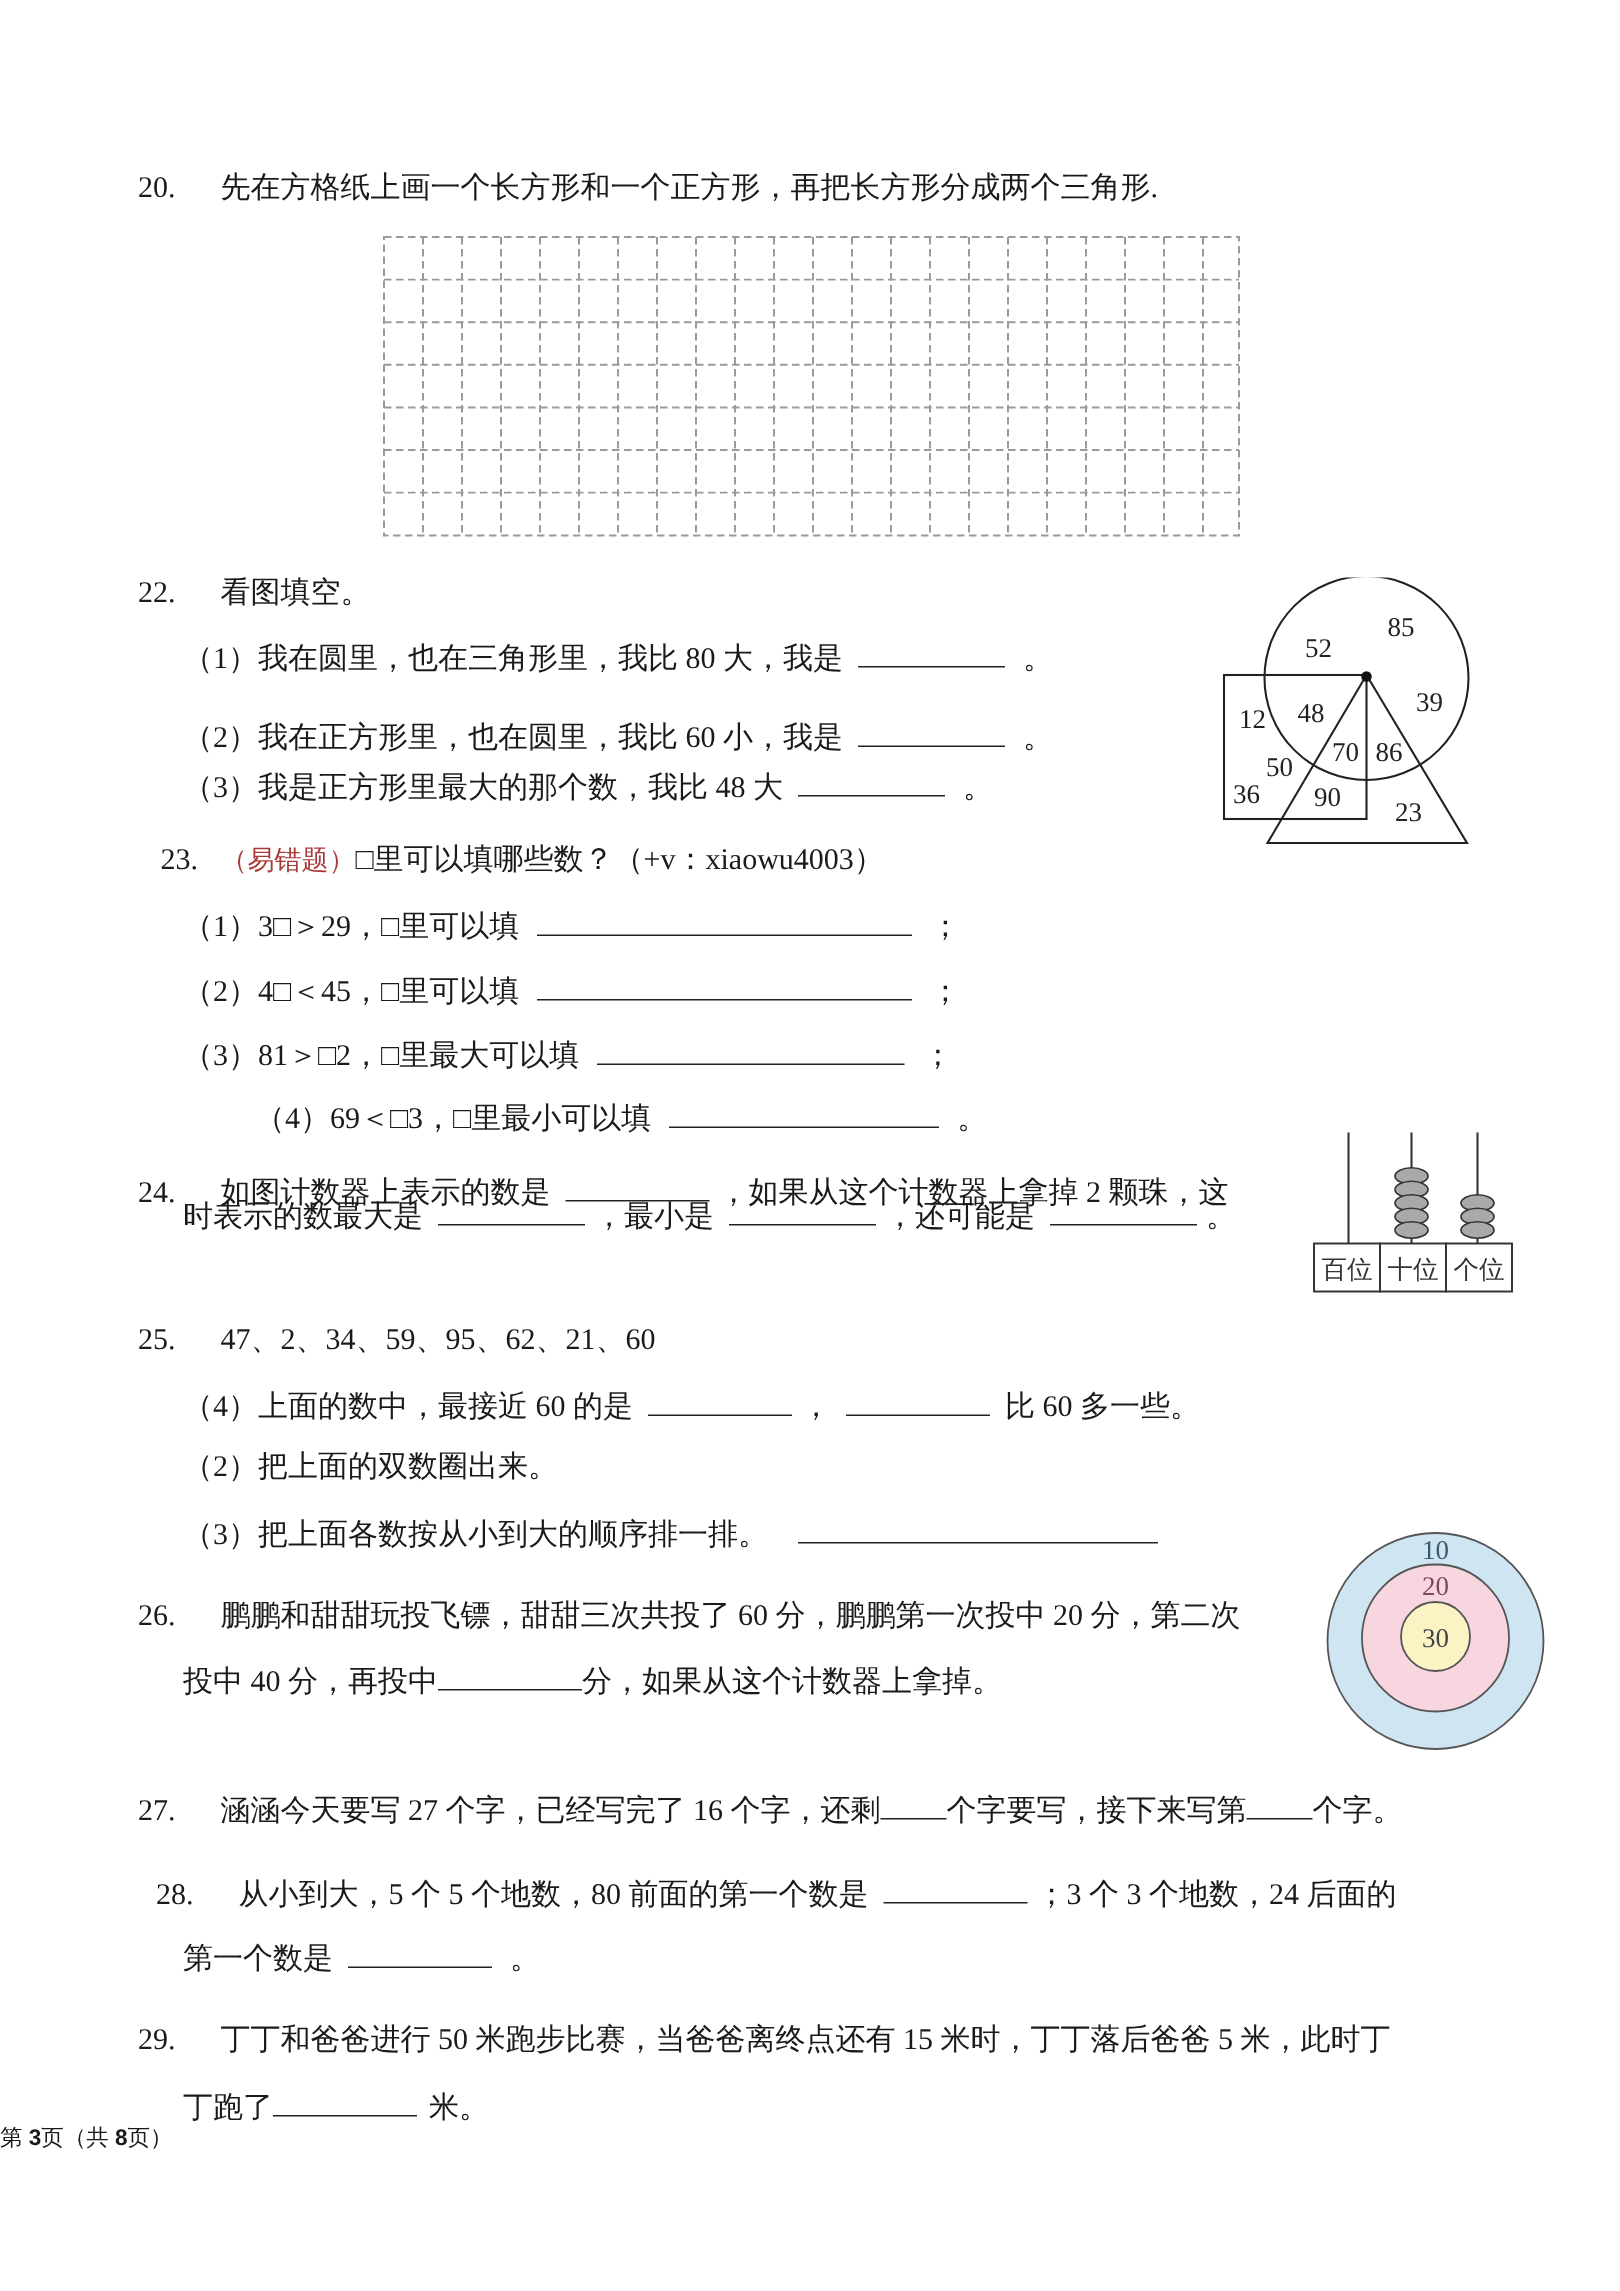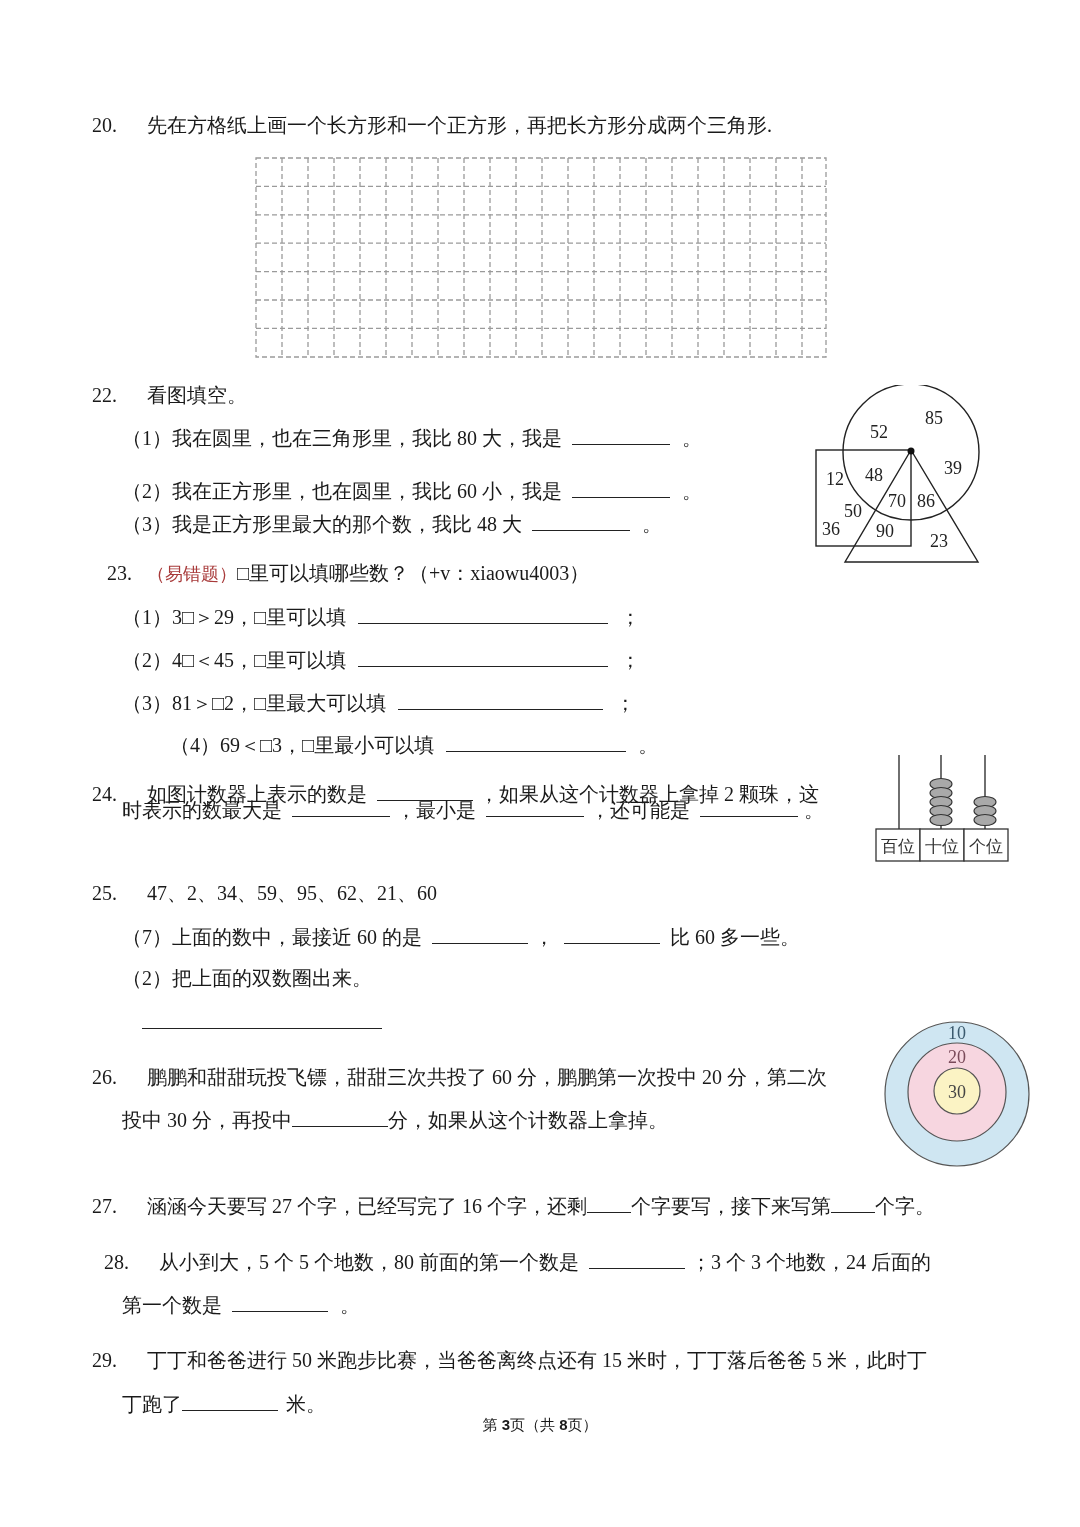--- a/index.html
+++ b/index.html
@@ -5,21 +5,21 @@
   html, body { margin: 0; padding: 0; background: #ffffff; }
   body {
     width: 1080px; height: 1527px; position: relative; overflow: hidden;
     font-family: "Liberation Serif", "DejaVu Serif", serif;
     color: #1a1a1a; font-size: 20px;
   }
   .line { position: absolute; white-space: nowrap; line-height: 26px; }
   .qnum { display: inline-block; width: 55px; }
   .blank { display: inline-block; border-bottom: 1.5px solid #222; height: 20px; vertical-align: baseline; margin: 0 6px; }
   .red { color: #a83a3a; }
-  .footer { position: absolute; left: 0; width: 1080px; top: 1416px; text-align: center; font-size: 15px; font-family: "Liberation Sans", "DejaVu Sans", sans-serif; }
+  .footer { position: absolute; left: 0; width: 1080px; top: 1416px; font-size: 15px; font-family: "Liberation Sans", "DejaVu Sans", sans-serif; }
   .footer b { font-weight: bold; }
   .grid { position: absolute; left: 255px; top: 157px; }
   .fig { position: absolute; }
   svg text { font-family: "Liberation Serif", "DejaVu Serif", serif; }
 </style>
 </head>
 <body>
 
 <div class="line" style="left:92px; top:112px;">
   <span class="qnum">20.</span><span>先在方格纸上画一个长方形和一个正方形，再把长方形分成两个三角形.</span>
@@ -146,34 +146,34 @@
       <text x="72" y="102">十位</text>
       <text x="116" y="102">个位</text>
     </g>
   </svg>
 </div>
 
 <div class="line" style="left:92px; top:880px;">
   <span class="qnum" style="width:55px">25.</span><span>47、2、34、59、95、62、21、60</span>
 </div>
 <div class="line" style="left:122px; top:923px;">
-  <span>（7）上面的数中，最接近 60 的是</span><span class="blank" style="width:96px; margin-left:10px;"></span><span>，</span><span class="blank" style="width:96px; margin-left:10px;"></span><span style="margin-left:4px">比 60 多一些。</span>
+  <span>（4）上面的数中，最接近 60 的是</span><span class="blank" style="width:96px; margin-left:10px;"></span><span>，</span><span class="blank" style="width:96px; margin-left:10px;"></span><span style="margin-left:4px">比 60 多一些。</span>
 </div>
 <div class="line" style="left:122px; top:965px;">
   <span>（2）把上面的双数圈出来。</span>
 </div>
 <div class="line" style="left:122px; top:1008px;">
-  <span class="blank" style="width:240px; margin-left:20px;"></span>
+  <span>（3）把上面各数按从小到大的顺序排一排。</span><span class="blank" style="width:240px; margin-left:20px;"></span>
 </div>
 
 <div class="line" style="left:92px; top:1064px;">
   <span class="qnum">26.</span><span>鹏鹏和甜甜玩投飞镖，甜甜三次共投了 60 分，鹏鹏第一次投中 20 分，第二次</span>
 </div>
 <div class="line" style="left:122px; top:1106px;">
-  <span>投中 30 分，再投中</span><span class="blank" style="width:96px; margin:0;"></span><span>分，如果从这个计数器上拿掉。</span>
+  <span>投中 40 分，再投中</span><span class="blank" style="width:96px; margin:0;"></span><span>分，如果从这个计数器上拿掉。</span>
 </div>
 <div class="fig" style="left:882px; top:1017px;">
   <svg width="148" height="152" viewBox="0 0 148 152">
     <circle cx="75" cy="77" r="72" fill="#cfe6f2" stroke="#555" stroke-width="1.2"></circle>
     <circle cx="75" cy="75" r="49" fill="#f7d6e0" stroke="#555" stroke-width="1.2"></circle>
     <circle cx="75" cy="74" r="23" fill="#fbf3c4" stroke="#555" stroke-width="1.2"></circle>
     <g font-size="18" text-anchor="middle">
       <text x="75" y="22" fill="#3b5a6e">10</text>
       <text x="75" y="46" fill="#7a4a5a">20</text>
       <text x="75" y="81" fill="#444">30</text>

